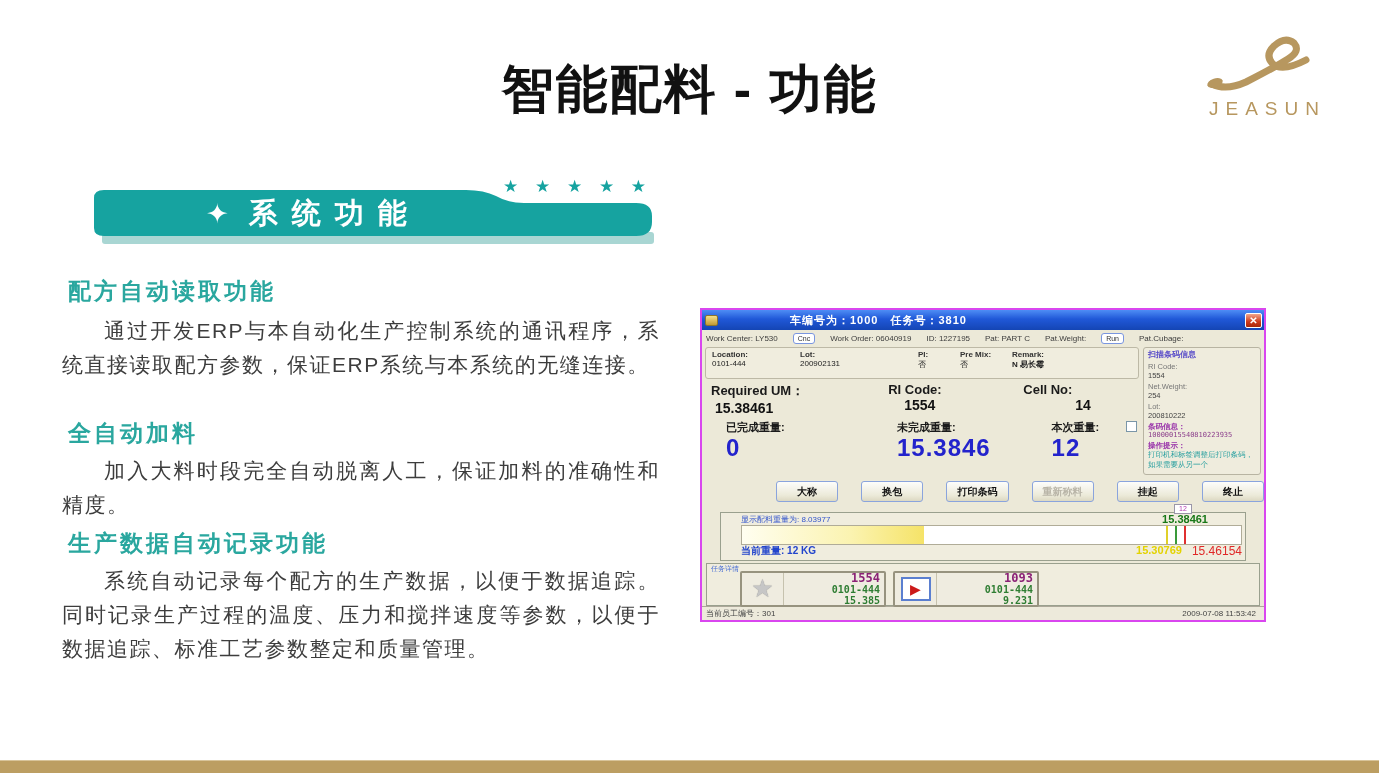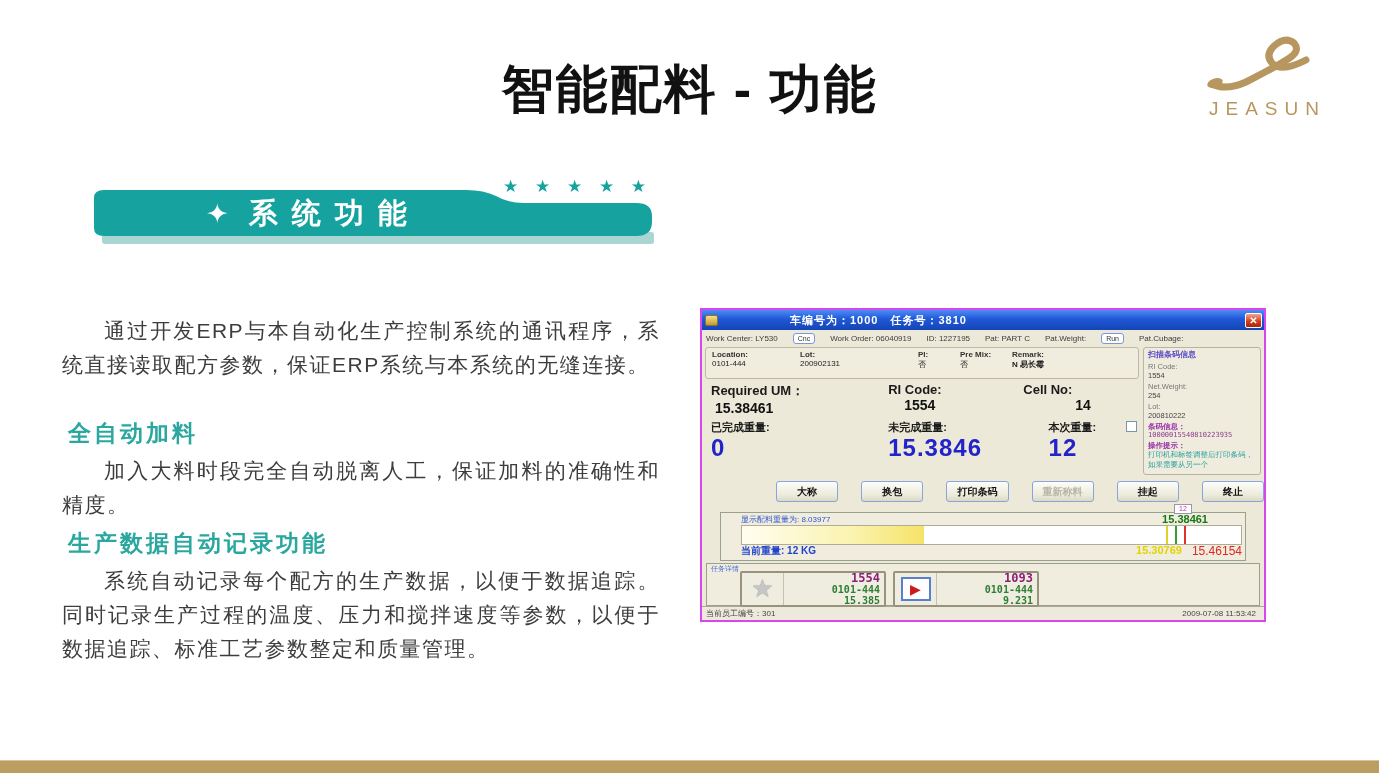--- a/index.html
+++ b/index.html
@@ -84,21 +84,21 @@
   .rq .fl { font-size:13px; font-weight:bold; color:#1a1a1a; }
   .rq .fv { font-size:14px; font-weight:bold; color:#111; }
   .rq1 { width:42%; } .rq1 .fv { padding-left:4px; }
   .rq2 { width:32%; } .rq2 .fv { padding-left:16px; }
   .rq3 { width:26%; } .rq3 .fv { padding-left:52px; }
 
   .weight-row { display:flex; padding:3px 6px 0 6px; position:relative; height:46px; }
   .wt { display:flex; flex-direction:column; }
   .wt .fl { font-size:11px; font-weight:bold; color:#1a1a1a; }
   .wt .fv { font-size:24px; font-weight:bold; color:#2323CC; letter-spacing:1px; line-height:26px; }
-  .wt1 { width:42%; } .wt2 { width:38%; } .wt3 { width:20%; }
+  .wt1 { width:42%;margin-left:15px; } .wt2 { width:38%; } .wt3 { width:20%; }
   .checkbox { position:absolute; right:2px; top:4px; width:11px; height:11px;
     background:#fff; border:1px solid #7A96A8; cursor:pointer; }
 
   .scan-panel { width:118px; flex:0 0 118px; border:1px solid #B8B4A2; border-radius:3px;
     padding:2px 4px; font-size:7.5px; color:#6b6b6b; line-height:9.5px; background:#EFECDD; height:128px; }
   .scan-title { color:#5548C8; font-size:8px; font-weight:bold; margin-bottom:2px; }
   .sl { color:#777; } .sv { color:#444; margin-bottom:1px; }
   .sl.purple, .hint-label { color:#9933AA; font-weight:bold; }
   .barcode { color:#8B3E8B; font-family:"DejaVu Sans Mono", monospace; font-size:7px; word-break:break-all; }
   .hint { color:#2AA0A0; }
@@ -174,20 +174,21 @@
       <rect x="14" y="56" width="552" height="12" rx="3" fill="#A9D6D3"></rect>
       <path d="M 16 14 L 378 14 Q 396 14 408 20 Q 420 27 436 27 L 548 27 Q 564 27 564 40 L 564 46 Q 564 60 548 60 L 16 60 Q 6 60 6 52 L 6 22 Q 6 14 16 14 Z" fill="#16A3A0"></path>
     </svg>
     <span class="banner-stars">★ ★ ★ ★ ★</span>
     <div class="banner-label">
       <span class="diamond">✦</span>
       <span class="label-text">系统功能</span>
     </div>
   </div>
 
+  <h2 class="sec-h" id="h1">配方自动读取功能</h2>
   <p class="sec-p" id="p1">通过开发ERP与本自动化生产控制系统的通讯程序，系统直接读取配方参数，保证ERP系统与本系统的无缝连接。</p>
 
   <h2 class="sec-h" id="h2">全自动加料</h2>
   <p class="sec-p" id="p2">加入大料时段完全自动脱离人工，保证加料的准确性和精度。</p>
 
   <h2 class="sec-h" id="h3">生产数据自动记录功能</h2>
   <p class="sec-p" id="p3">系统自动记录每个配方的生产数据，以便于数据追踪。同时记录生产过程的温度、压力和搅拌速度等参数，以便于数据追踪、标准工艺参数整定和质量管理。</p>
 
   <div class="app">
 

